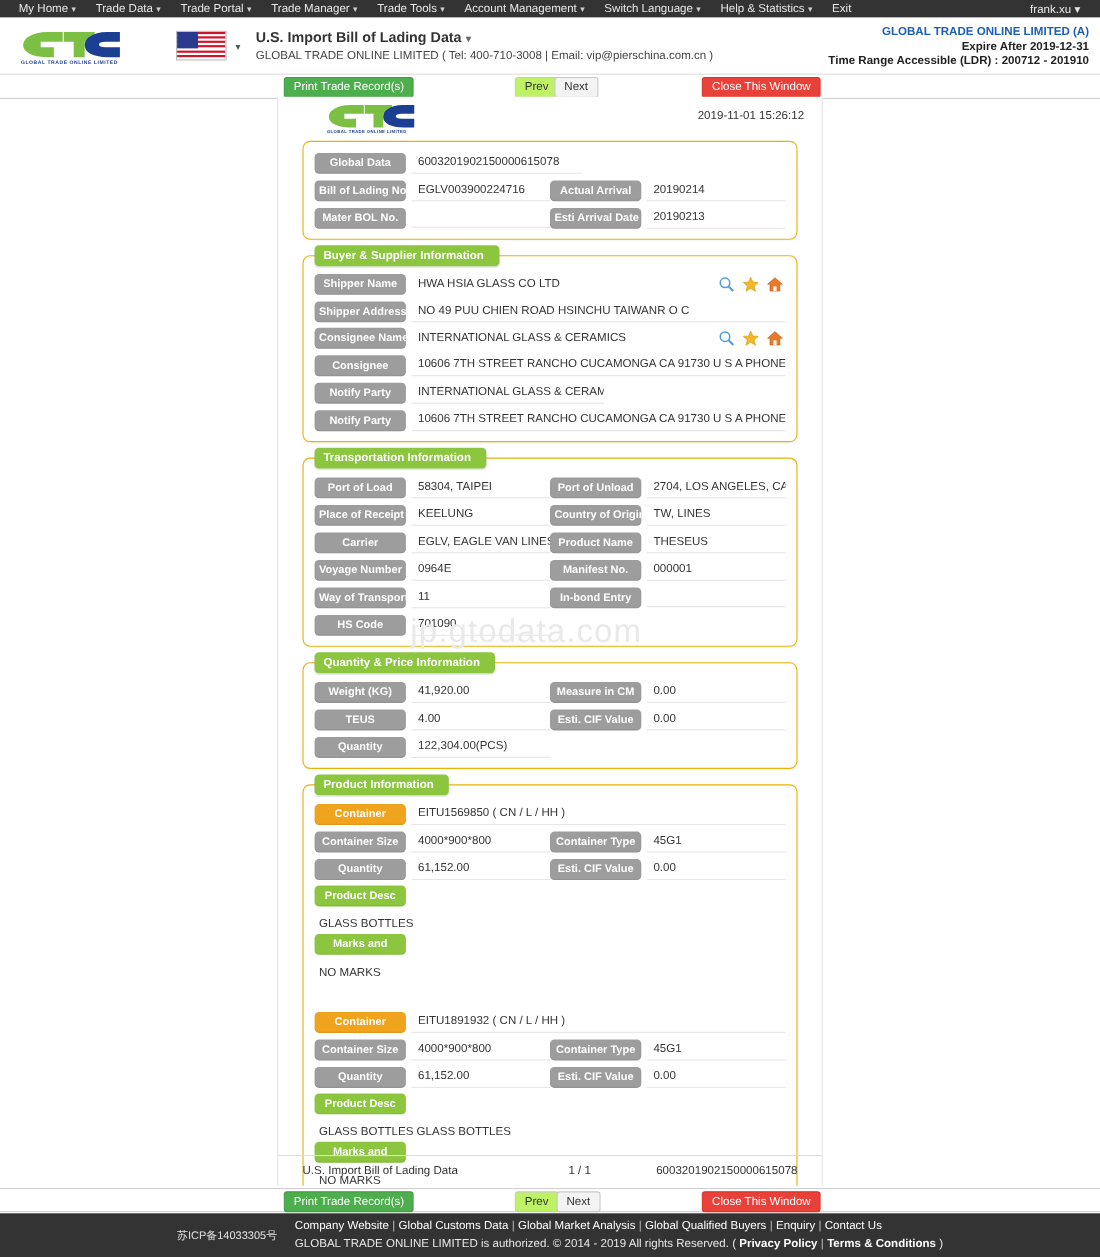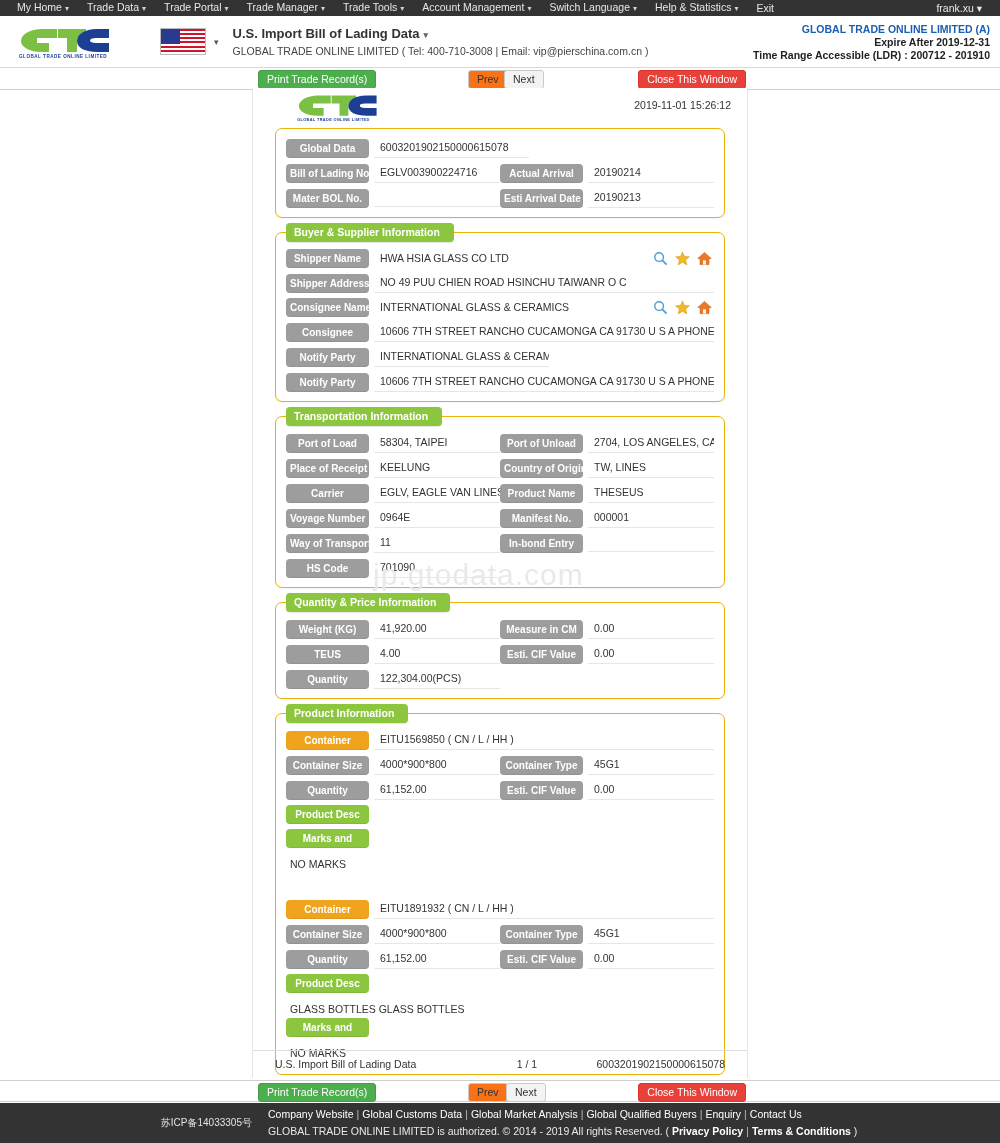--- a/index.html
+++ b/index.html
@@ -78,21 +78,21 @@
   }
   .btn {
     position:absolute; top:2px;
     font-size:10.5px; border-radius:3px;
     padding:2px 8px; line-height:13px;
     cursor:pointer; white-space:nowrap;
     border:1px solid transparent;
     font-family:"Liberation Sans", sans-serif;
   }
   .btn-print { background:#4cae4c; border-color:#449d44; color:#fff; left:258px; }
-  .btn-prev  { background:#f97316; border-color:#c9c9c9; color:#333; left:468px; padding:2px 8px;}
+  .btn-prev  { background:#bef264; border-color:#c9c9c9; color:#333; left:468px; padding:2px 8px;}
   .btn-next  { background:#f3f3f3; border-color:#c9c9c9; color:#333; left:504px; padding:2px 8px;}
   .btn-close { background:#e8413a; border-color:#d9342d; color:#fff; right:254px; }
 
   
   .sheet {
     position:absolute;
     left:252px; top:88px;
     width:496px; height:990px;
     background:#ffffff;
     border-left:1px solid #e4e4e4;
@@ -500,20 +500,21 @@
             <div class="val">61,152.00</div>
           </div>
         <div class="half-right">
             <div class="lbl">Esti. CIF Value</div>
             <div class="val">0.00</div>
           </div>
       </div>
       <div class="row">
         <div class="lbl green">Product Desc</div>
       </div>
+      <div class="free-text">GLASS BOTTLES</div>
       <div class="row">
         <div class="lbl green">Marks and</div>
       </div>
       <div class="free-text">NO MARKS</div>
     </div>
 
     <div class="prod-block" style="margin-top:26px">
       <div class="row">
         <div class="lbl orange">Container</div>
         <div class="val">EITU1891932 ( CN / L / HH )</div>

